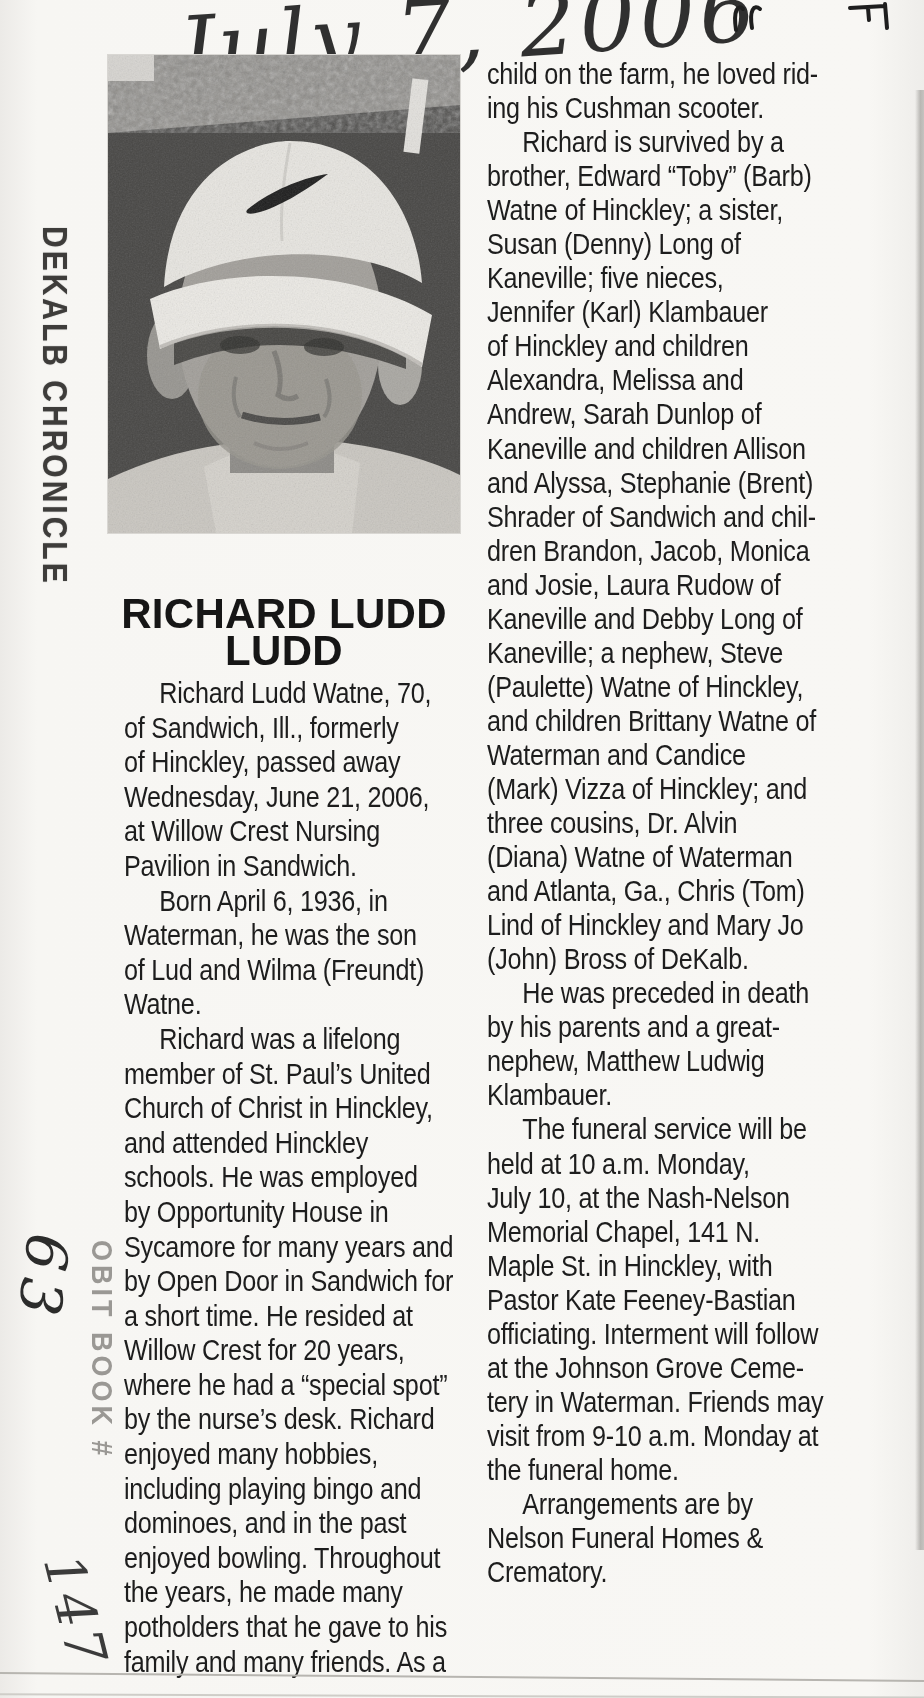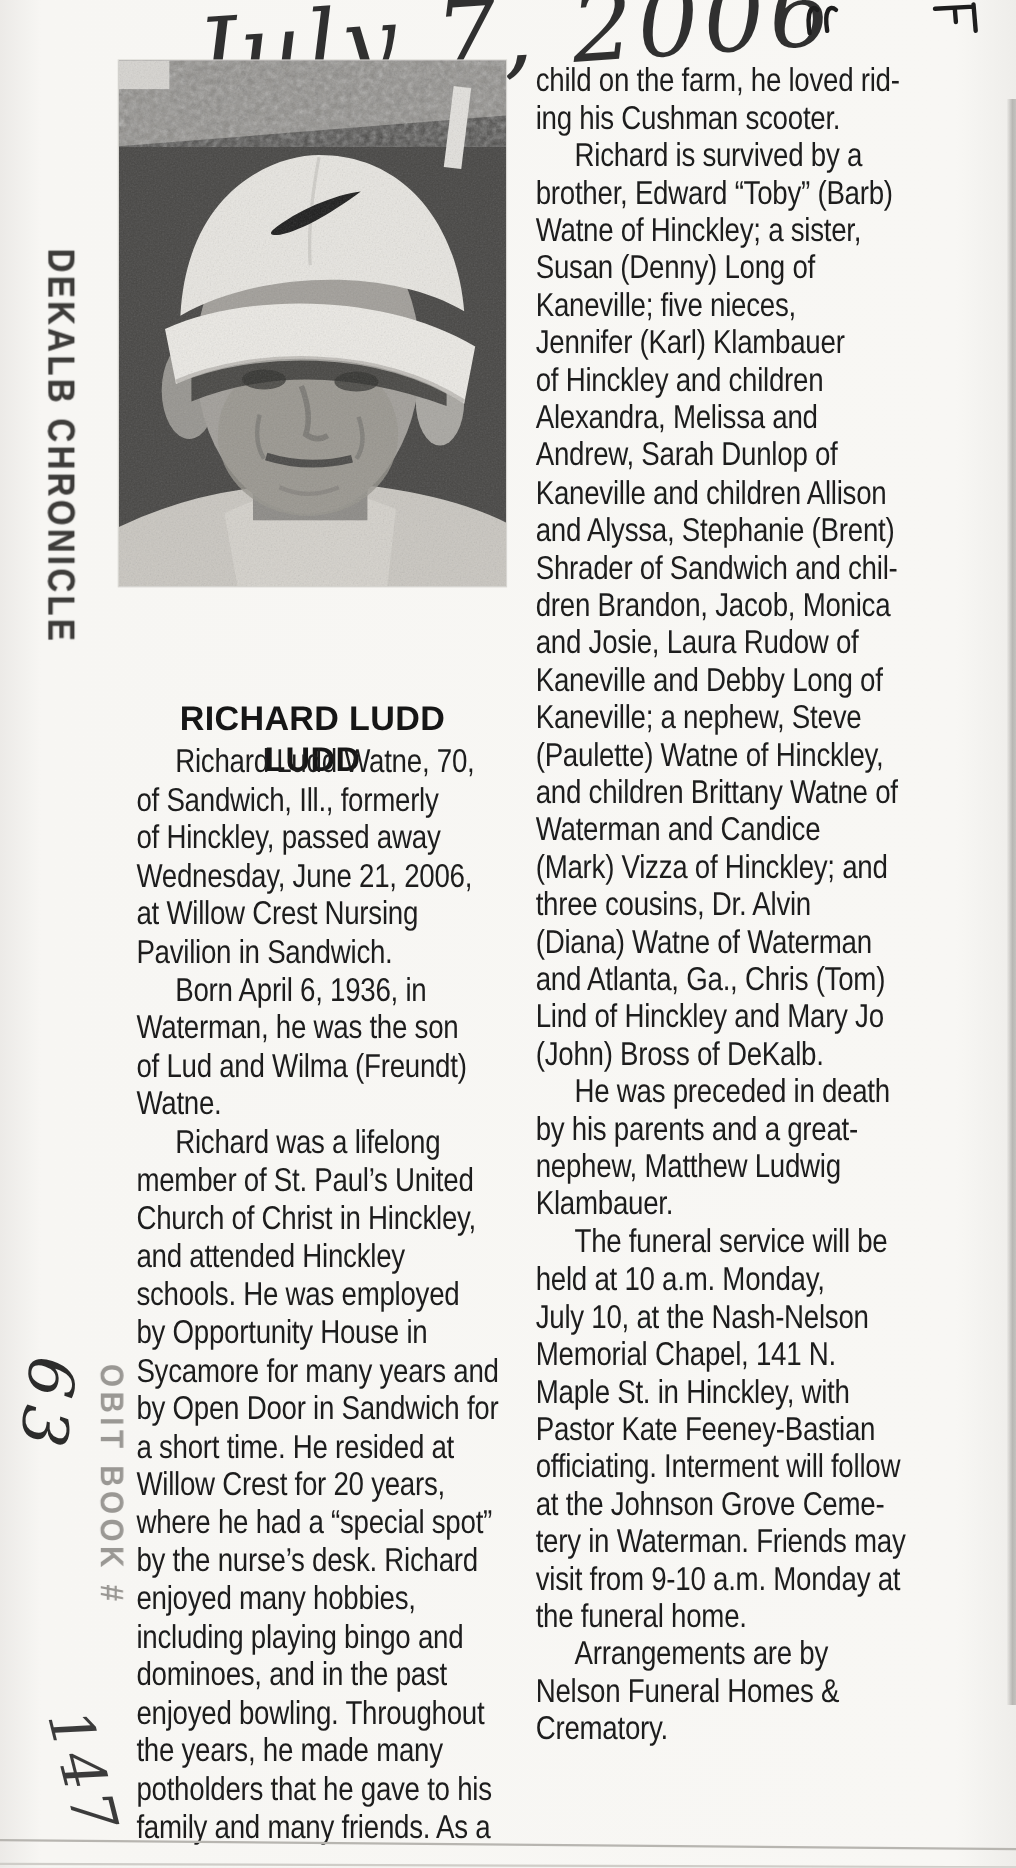--- a/index.html
+++ b/index.html
@@ -50,21 +50,21 @@
   }
   .stamp-obit{
     left:118px;top:1240px;font-size:27px;letter-spacing:4px;
     color:rgba(128,126,122,.78);
     transform:rotate(90deg) scaleY(1.1);
     filter:blur(.3px);
   }
   
   .headline{
     position:absolute;left:106px;top:595px;width:356px;text-align:center;
-    font-weight:bold;font-size:31px;line-height:37px;letter-spacing:.3px;color:#161616;margin-top:40px;
+    font-weight:bold;font-size:42px;line-height:37px;letter-spacing:.3px;color:#161616;
   }
   .col{
     position:absolute;color:#1d1d1d;font-size:30px;
     transform:scaleX(.84);transform-origin:0 0;letter-spacing:-.3px;
   }
   .col .tline{white-space:nowrap;}
   .col .ind{padding-left:42px;}
   .left-col{left:124px;top:676px;width:430px;line-height:34.6px;}
   .right-col{left:487px;top:57px;width:525px;line-height:34.05px;}
   

